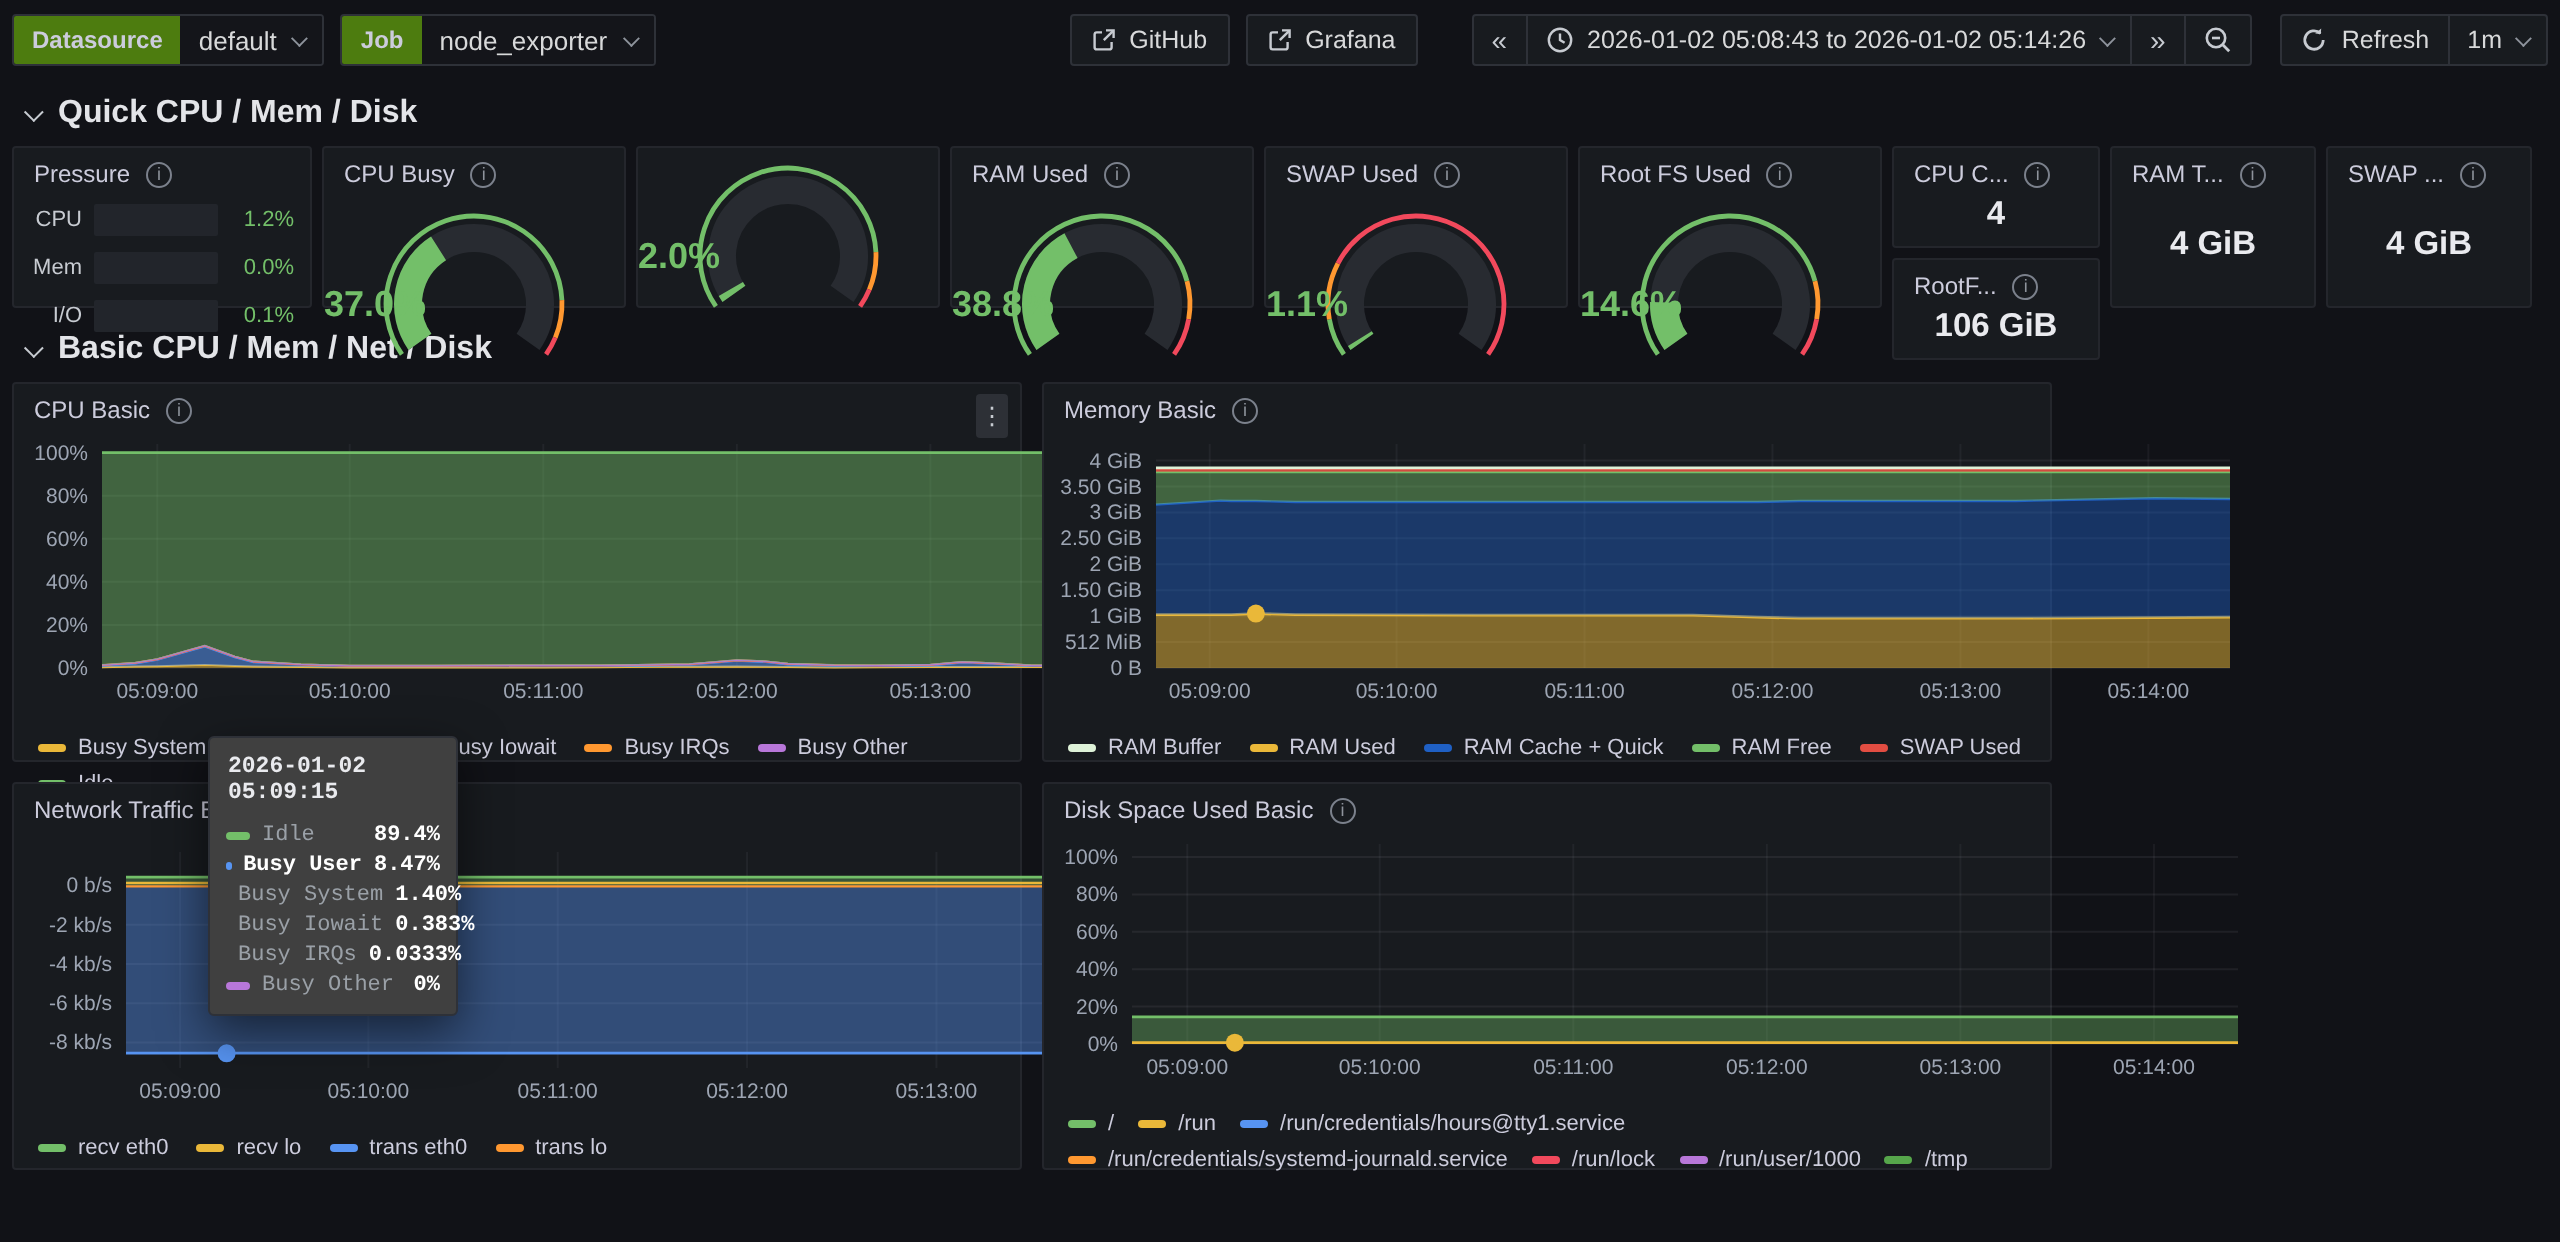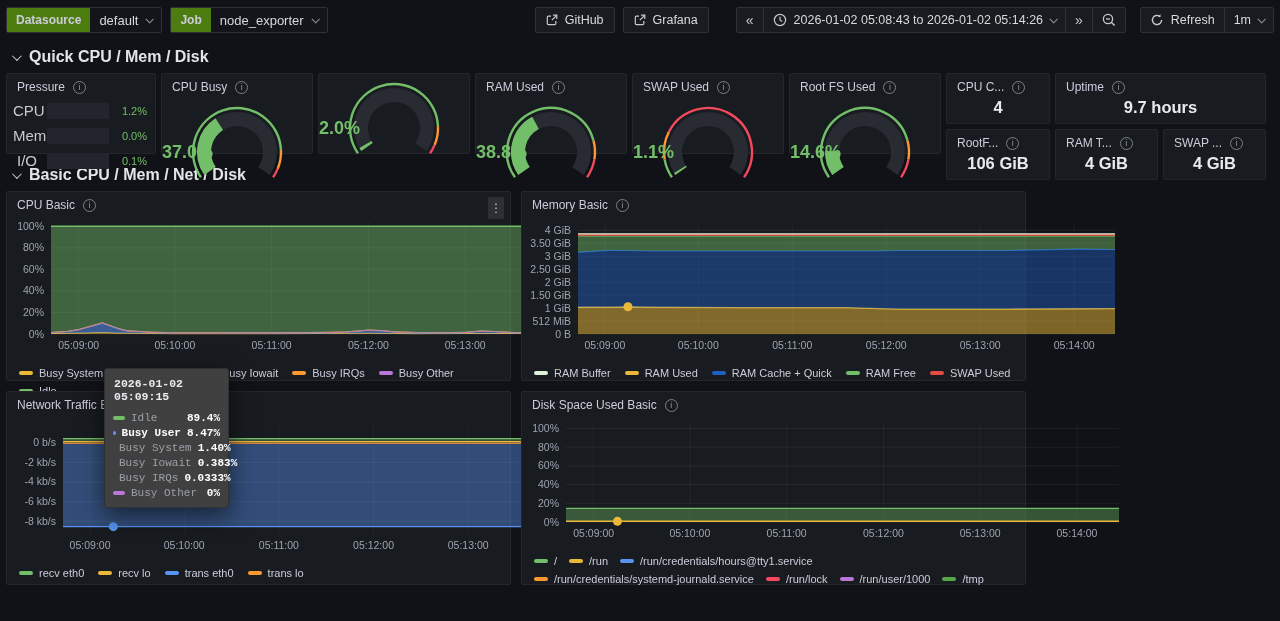--- a/index.html
+++ b/index.html
@@ -27,21 +27,21 @@
   
   .panel { background:#181B1F; border:1px solid #24262c; border-radius:2px; position:relative; }
   .pTitle { display:flex; align-items:center; gap:8px; padding:6px 0 4px 10px; font-size:12px; font-weight:500; color:#CCCCDC; white-space:nowrap; }
   .info { width:13px; height:13px; min-width:13px; border:1px solid #7b818c; border-radius:50%; color:#8e939c; font-size:9px; line-height:11px; text-align:center; display:inline-block; }
   .info::after { content:"i"; font-style:normal; }
 
   
   .row1 { display:flex; gap:5px; padding:0 6px; height:81px; }
   .pressurePanel { width:150px; padding-bottom:4px; }
   .pRow { display:flex; align-items:center; gap:6px; padding:4px 8px 4px 6px; }
-  .pLabel { width:28px; text-align:center; font-size:15px; color:#c7cbd1; }
+  .pLabel { width:28px; text-align:right; font-size:11px; color:#c7cbd1; }
   .pBar { flex:1; height:16px; background:#22252b; border-radius:1px; overflow:hidden; }
   .pFill { height:100%; background:#73BF69; min-width:2px; }
   .pVal { width:32px; text-align:right; font-size:11px; color:#73BF69; }
   .gaugePanel { width:152px; }
   .gaugeWrap { position:relative; display:flex; justify-content:center; }
   .gaugeValue { position:absolute; left:0; right:0; top:44px; font-size:18px; font-weight:700; color:#73BF69; }
   .midCol, .rightCol { display:flex; flex-direction:column; gap:5px; }
   .midCol { width:104px; }
   .rightCol { width:211px; }
   .statPanel { flex:1; display:flex; flex-direction:column; }
@@ -262,27 +262,20 @@
     <div class="panel statPanel">
       <div class="pTitle">
           <span>RootF...</span>
           <span class="info"></span>
         </div>
       <div class="statValue">106 GiB</div>
     </div>
   </div>
 
   <div class="rightCol">
-    <div class="panel statPanel">
-      <div class="pTitle">
-          <span>Uptime</span>
-          <span class="info"></span>
-        </div>
-      <div class="statValue">9.7 hours</div>
-    </div>
     <div class="rcBottom">
       <div class="panel statPanel">
         <div class="pTitle">
             <span>RAM T...</span>
             <span class="info"></span>
           </div>
         <div class="statValue">4 GiB</div>
       </div>
       <div class="panel statPanel">
         <div class="pTitle">

